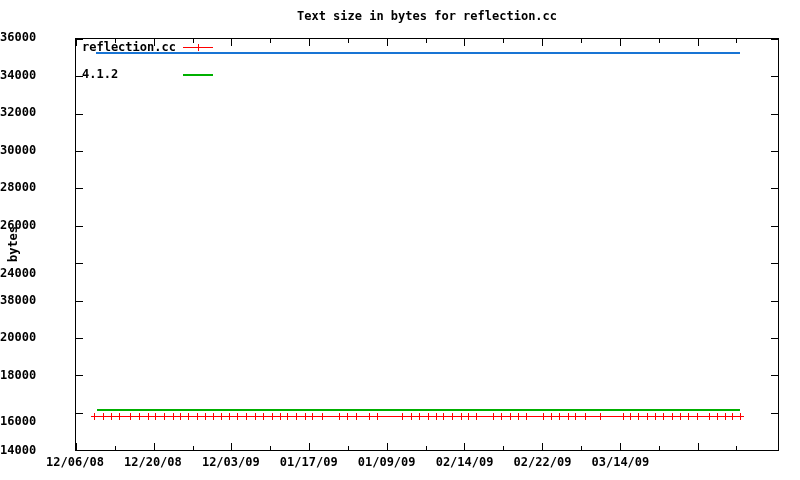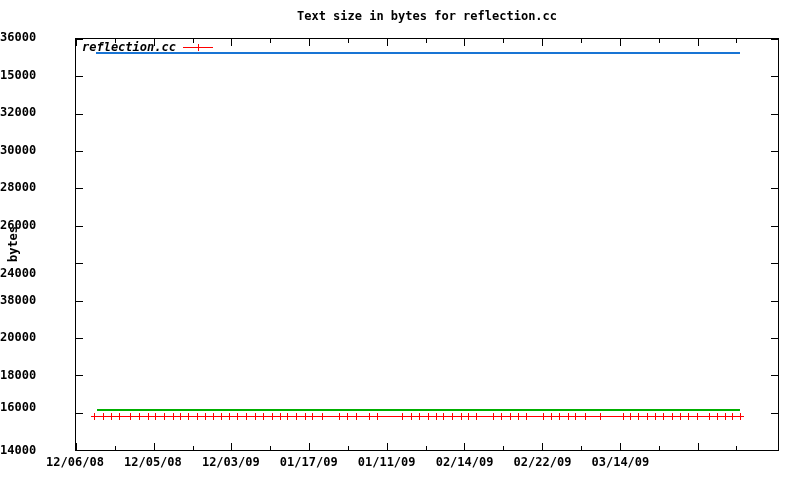--- a/index.html
+++ b/index.html
@@ -29,21 +29,21 @@
   }
   .x-tick-label{
     position:absolute;width:80px;height:13px;top:456px;
     text-align:center;font-size:12px;line-height:13px;
   }
   .series-line{position:absolute;}
   .plus-marker{position:absolute;width:7px;height:7px;margin:-3px 0 0 -3px;}
   .plus-marker::before{content:"";position:absolute;left:3px;top:0;width:1px;height:7px;background:currentColor;}
   .plus-marker::after{content:"";position:absolute;top:3px;left:0;width:7px;height:1px;background:currentColor;}
   #legend{position:absolute;left:80px;top:40px;width:180px;}
-  .legend-row{position:relative;height:27px;font-style:italic;}
+  .legend-row{position:relative;height:27px;}
   .legend-label{
     position:absolute;left:2px;top:0;font-size:12px;line-height:14px;white-space:nowrap;
   }
   .legend-sample{position:absolute;left:103px;top:6px;width:30px;height:3px;}
   .legend-line{position:absolute;left:0;top:1px;width:30px;}
   .legend-marker{left:15px;top:1px;}
 </style>
 </head>
 <body>
 
@@ -182,42 +182,48 @@
     <div class="plus-marker" style="left: 91.3043%; top: 91.6818%; color: rgb(255, 0, 0);"></div>
     <div class="plus-marker" style="left: 92.4111%; top: 91.6818%; color: rgb(255, 0, 0);"></div>
     <div class="plus-marker" style="left: 93.5178%; top: 91.6818%; color: rgb(255, 0, 0);"></div>
     <div class="plus-marker" style="left: 94.5455%; top: 91.6818%; color: rgb(255, 0, 0);"></div>
     <div class="series-line" style="left: 3.00395%; width: 91.6206%; top: calc(90.2273% - 1px); height: 2px; background: rgb(0, 176, 0);"></div>
     <div class="series-line" style="left: 2.84585%; width: 91.7787%; top: calc(3.40909% - 1px); height: 2px; background: rgb(24, 116, 212);"></div>
   </div>
 
 <div id="axis-labels">
     <div class="y-tick-label" style="top: 444px;">14000</div>
-    <div class="y-tick-label" style="top: 401px;">16000</div>
+    <div class="y-tick-label" style="top: 415px;">16000</div>
     <div class="y-tick-label" style="top: 368.909px;">18000</div>
     <div class="y-tick-label" style="top: 331.364px;">20000</div>
     <div class="y-tick-label" style="top: 293.818px;">38000</div>
     <div class="y-tick-label" style="top: 267px;">24000</div>
     <div class="y-tick-label" style="top: 218.727px;">26000</div>
     <div class="y-tick-label" style="top: 181.182px;">28000</div>
     <div class="y-tick-label" style="top: 143.636px;">30000</div>
     <div class="y-tick-label" style="top: 106.091px;">32000</div>
-    <div class="y-tick-label" style="top: 68.5455px;">15000</div>
+    <div class="y-tick-label" style="top: 68.5455px;">34000</div>
     <div class="y-tick-label" style="top: 31px;">36000</div>
     <div class="x-tick-label" style="left: 35px;">12/06/08</div>
-    <div class="x-tick-label" style="left: 112.913px;">12/05/08</div>
+    <div class="x-tick-label" style="left: 112.913px;">12/20/08</div>
     <div class="x-tick-label" style="left: 190.826px;">12/03/09</div>
     <div class="x-tick-label" style="left: 268.739px;">01/17/09</div>
-    <div class="x-tick-label" style="left: 346.652px;">01/11/09</div>
+    <div class="x-tick-label" style="left: 346.652px;">01/09/09</div>
     <div class="x-tick-label" style="left: 424.565px;">02/14/09</div>
     <div class="x-tick-label" style="left: 502.478px;">02/22/09</div>
     <div class="x-tick-label" style="left: 580.391px;">03/14/09</div>
   </div>
 
 <div id="legend">
   <div class="legend-row">
     <span class="legend-label">reflection.cc</span>
     <span class="legend-sample">
       <span class="legend-line" style="height: 1px; background: rgb(255, 0, 0);"></span>
         <span class="plus-marker legend-marker" style="color: rgb(255, 0, 0);"></span>
     </span>
   </div>
+  <div class="legend-row">
+    <span class="legend-label">4.1.2</span>
+    <span class="legend-sample">
+      <span class="legend-line" style="height: 2px; background: rgb(0, 176, 0);"></span>
+    </span>
+  </div>
 </div>
 
 </body></html>

